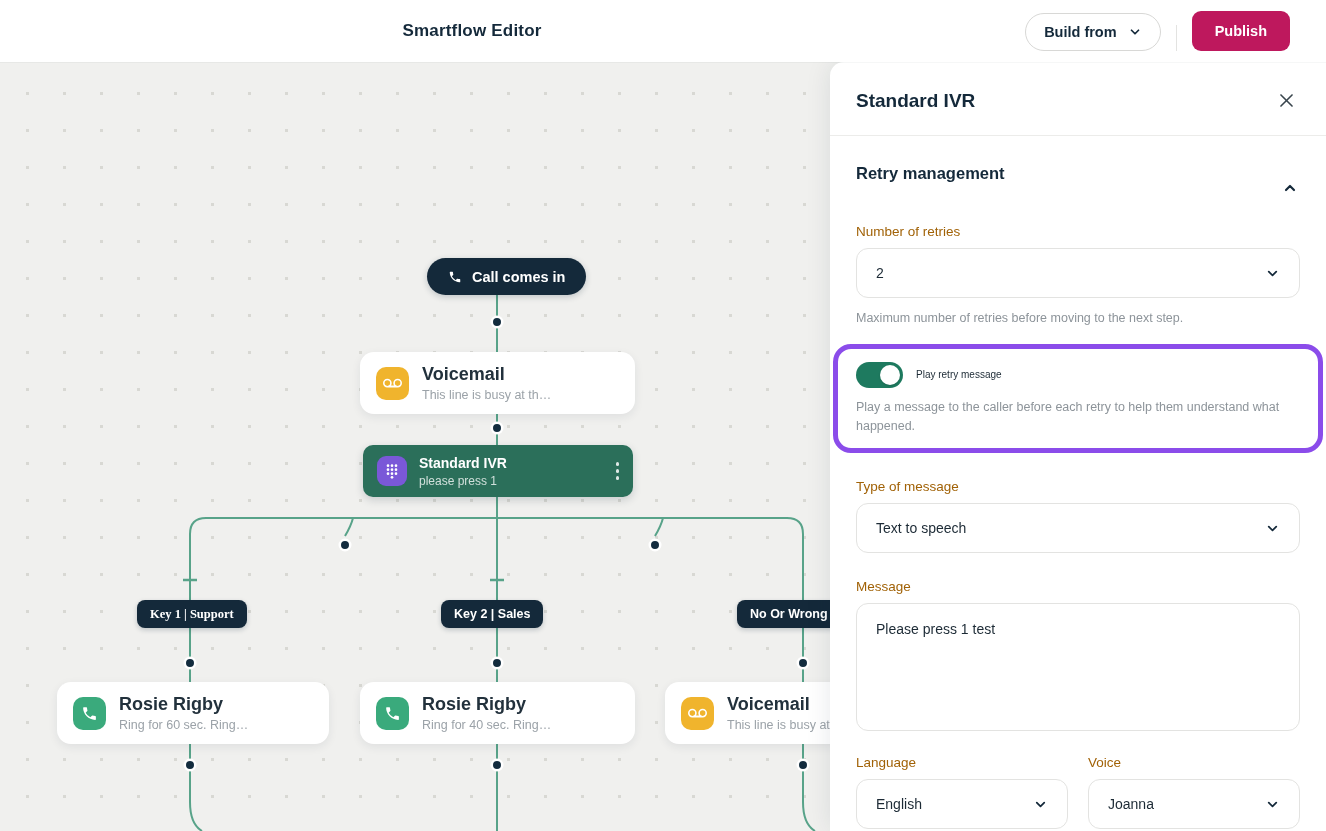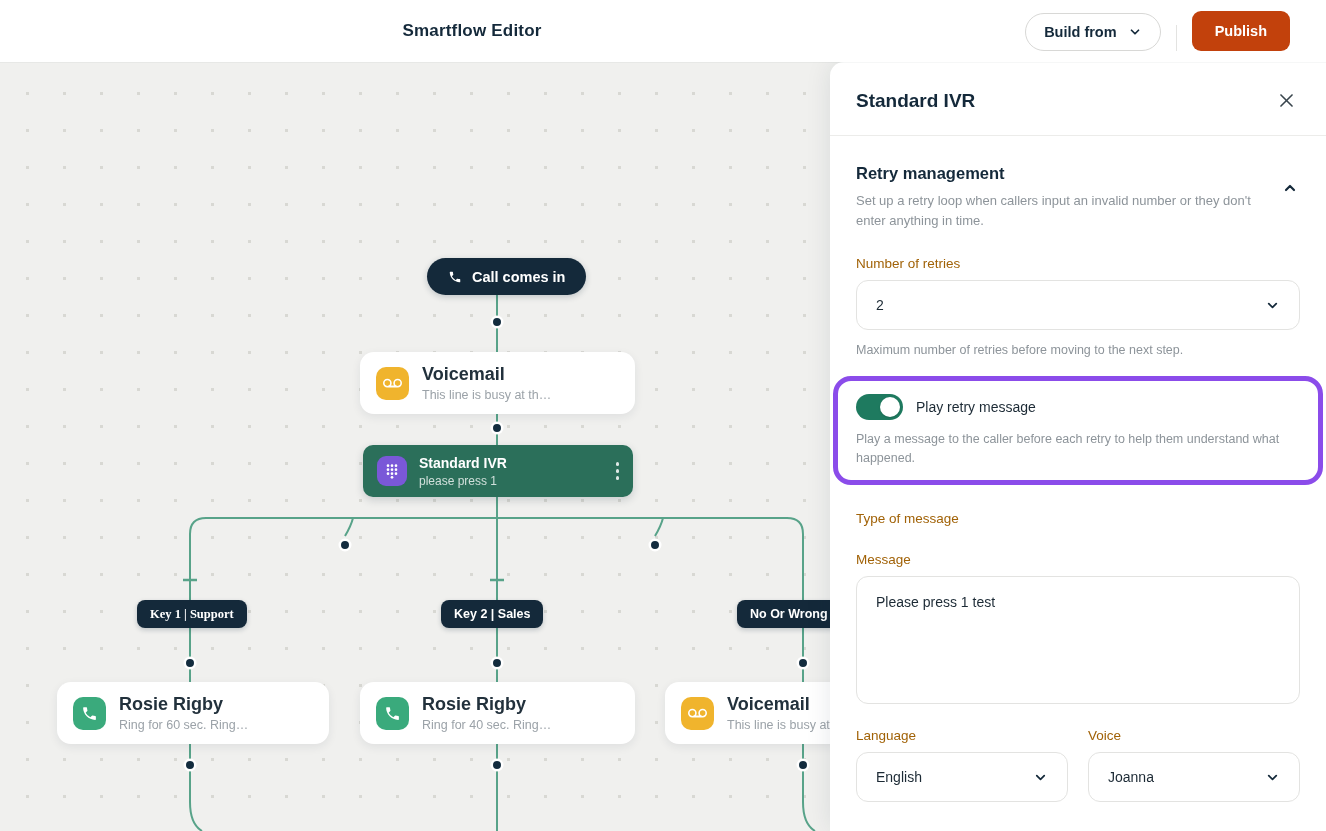--- a/index.html
+++ b/index.html
@@ -9,21 +9,21 @@
   
   .header { position: absolute; top: 0; left: 0; right: 0; height: 62px; background: #fff; z-index: 40;
             display: flex; align-items: center; box-shadow: 0 1px 0 rgba(20,41,58,.04); }
   .app-title { position: absolute; left: 472px; transform: translateX(-50%); font-size: 17px; font-weight: 700;
                color: #14293a; letter-spacing: .2px; }
   .header-actions { margin-left: auto; display: flex; align-items: flex-end; gap: 15px; padding-right: 36px; }
   .build-btn { display: flex; align-items: center; gap: 11px; border: 1.5px solid #d8d8d6; border-radius: 22px;
                padding: 10px 18px; font-size: 14.5px; font-weight: 600; color: #14293a; background: #fff; cursor: pointer;
                font-family: inherit; }
   .vdivider { width: 1px; height: 26px; background: #e3e3e1; }
-  .publish-btn { background: #c2410c; color: #fff; border: none; border-radius: 9px; padding: 12px 23px;
+  .publish-btn { background: #be185d; color: #fff; border: none; border-radius: 9px; padding: 12px 23px;
                  font-size: 14.5px; font-weight: 600; cursor: pointer; font-family: inherit; }
 
   
   .canvas { position: absolute; top: 62px; left: 0; width: 1184px; height: 769px;
             background-color: #f0f0ee;
             background-image: radial-gradient(circle, #d8d8d3 1.6px, transparent 1.9px);
             background-size: 37px 37px; background-position: 9px 13px; overflow: hidden; z-index: 1; }
   .lines { position: absolute; top: 0; left: 0; pointer-events: none; }
 
   .node-pill { position: absolute; background: #14293a; color: #fff; border-radius: 30px; display: flex;
@@ -70,21 +70,21 @@
             display: flex; align-items: center; justify-content: space-between; padding: 0 19px; font-size: 14px;
             color: #1c2a35; cursor: pointer; }
   .helper { font-size: 12.5px; color: #8d949a; margin-top: 11px; line-height: 1.5; }
   .highlight { border: 5px solid #8b4cea; border-radius: 18px; margin: 16px -23px 0 -23px;
                padding: 13px 30px 13px 18px; }
   .toggle-row { display: flex; align-items: center; gap: 13px; }
   .toggle { width: 47px; height: 26px; border-radius: 14px; background: #1e7a5f; position: relative; flex: none;
             cursor: pointer; border: none; }
   .toggle .knob { position: absolute; top: 3px; right: 3px; width: 20px; height: 20px; border-radius: 50%;
                   background: #fff; box-shadow: 0 1px 2px rgba(0,0,0,.15); }
-  .toggle-label { font-size: 14px; color: #1c2a35; }
+  .toggle-label { font-size: 10px; color: #1c2a35; }
   .highlight .helper { margin-top: 10px; }
   .textarea { display: block; margin-top: 9px; height: 128px; width: 100%; border: 1px solid #e3e3e1;
               border-radius: 12px; padding: 17px 19px; font-size: 14px; color: #1c2a35; font-family: inherit;
               resize: none; outline: none; }
   .two-col { display: flex; gap: 20px; }
   .two-col .col { flex: 1; }
   .two-col .field-label { margin-top: 24px; }
 </style>
 </head>
 <body>
@@ -223,21 +223,20 @@
           <path d="M5 5l14 14M19 5L5 19"></path>
         </svg>
     </button>
   </div>
   <div class="panel-divider"></div>
 
   <div class="panel-body">
     <div class="section-head">
       <div>
         <div class="section-heading">Retry management</div>
-        <div class="section-desc">Set up a retry loop when callers input an invalid number or they don't enter anything in time.</div>
       </div>
       <button class="collapse-btn">
         <svg width="16" height="16" viewBox="0 0 24 24" fill="none" stroke="#14293a" stroke-width="3.2" stroke-linecap="round" stroke-linejoin="round">
             <path d="M6 15l6-6 6 6"></path>
           </svg>
       </button>
     </div>
 
     <div class="field-label">Number of retries</div>
     <div class="select">
@@ -252,20 +251,26 @@
       <div class="toggle-row">
         <button class="toggle">
             <span class="knob"></span>
           </button>
         <span class="toggle-label">Play retry message</span>
       </div>
       <div class="helper">Play a message to the caller before each retry to help them understand what happened.</div>
     </div>
 
     <div class="field-label">Type of message</div>
+    <div class="select">
+      <span>Text to speech</span>
+      <svg width="15" height="15" viewBox="0 0 24 24" fill="none" stroke="#14293a" stroke-width="2.8" stroke-linecap="round" stroke-linejoin="round">
+          <path d="M6 9l6 6 6-6"></path>
+        </svg>
+    </div>
 
     <div class="field-label">Message</div>
     <textarea class="textarea" style="">Please press 1 test</textarea>
 
     <div class="two-col">
       <div class="col">
         <div class="field-label">Language</div>
         <div class="select">
           <span>English</span>
           <svg width="15" height="15" viewBox="0 0 24 24" fill="none" stroke="#14293a" stroke-width="2.8" stroke-linecap="round" stroke-linejoin="round">

